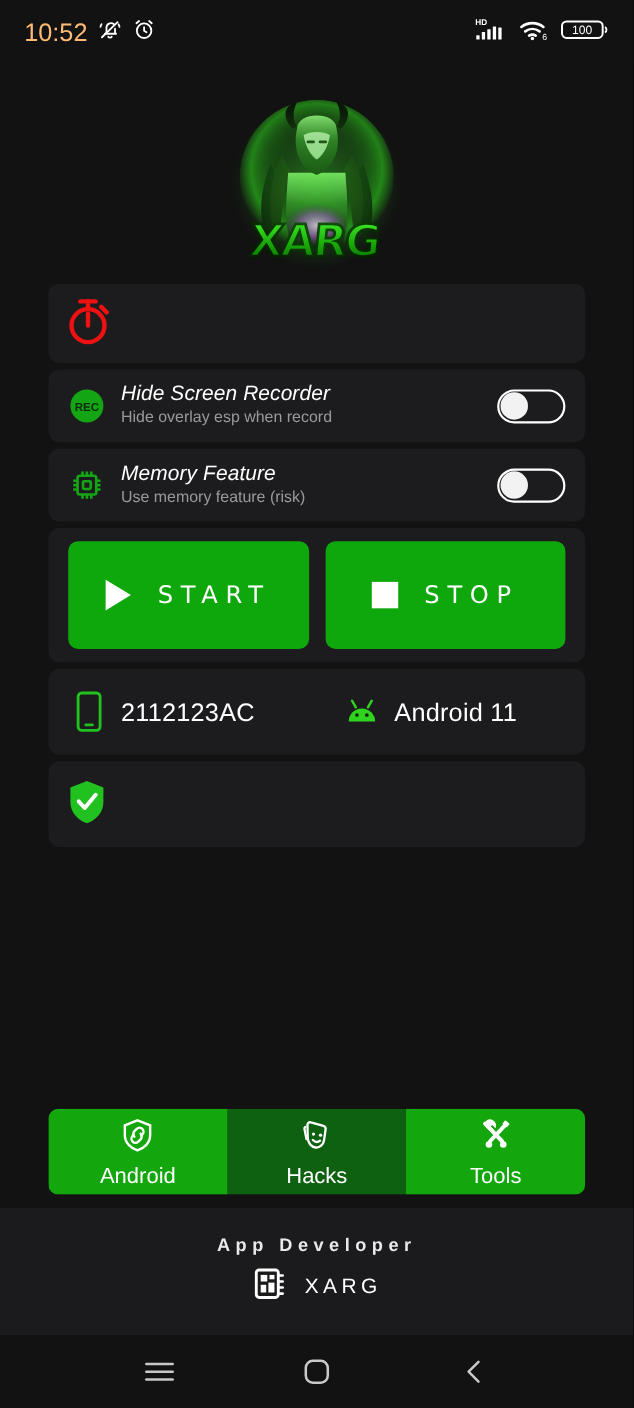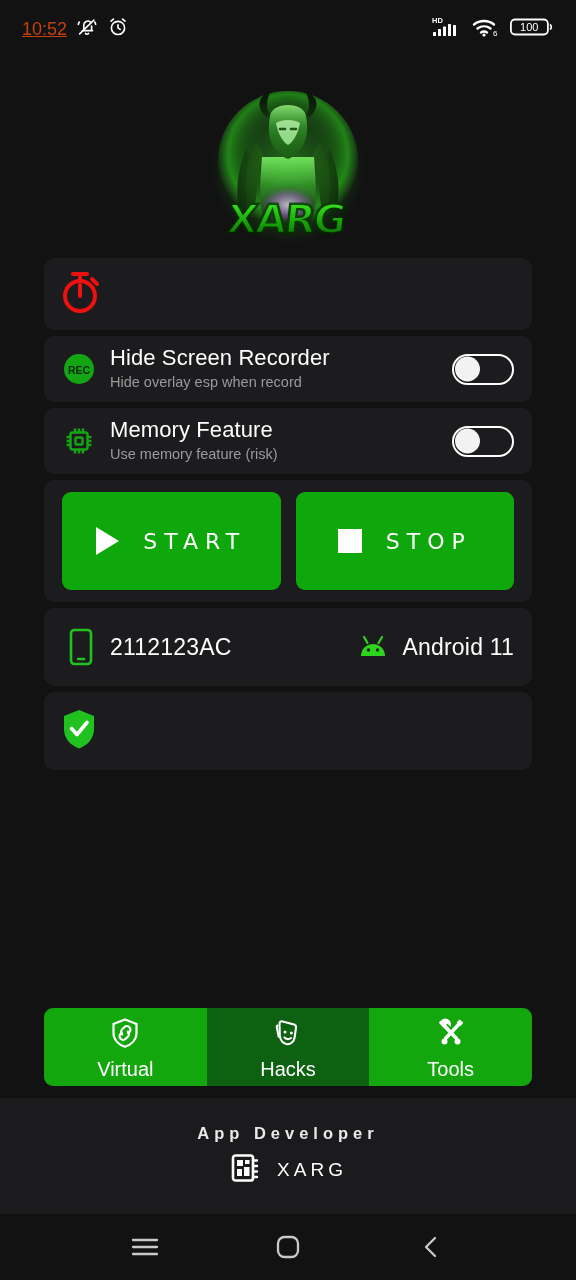--- a/index.html
+++ b/index.html
@@ -21,22 +21,22 @@
     height: 58px;
     flex: 0 0 58px;
     display: flex; align-items: center;
     justify-content: space-between;
     padding: 0 22px 0 22px;
     background: #121212;
     color: #ffffff;
   }
   .status-left { display: flex; align-items: center; gap: 9px; }
   .status-time {
-    font-size: 18px; font-weight: 400; letter-spacing: 0px;
-    color: #c2410c; line-height: 1; text-decoration: underline;
+    font-size: 23px; font-weight: 400; letter-spacing: 0px;
+    color: #fdba74; line-height: 1;
   }
   .status-right { display: flex; align-items: center; gap: 10px; }
   .sb-icon { display: block; }
 
   
   .logo-wrap {
     flex: 0 0 200px;
     display: flex; align-items: center; justify-content: center;
     padding-top: 18px;
   }
@@ -78,22 +78,22 @@
   }
   .toggle-icon {
     width: 38px; flex: 0 0 38px;
     display: flex; align-items: center; justify-content: center;
   }
   .toggle-texts {
     flex: 1 1 auto; margin-left: 12px;
     display: flex; flex-direction: column; justify-content: center;
   }
   .toggle-title {
-    font-size: 22px; color: #ffffff; font-weight: 400;
-    line-height: 1.12; letter-spacing: 0.1px;
+    font-size: 19px; color: #ffffff; font-weight: 400;
+    line-height: 1.12; letter-spacing: 0.1px; font-style: italic;
   }
   .toggle-sub {
     font-size: 14.5px; color: #9a9a9c; font-weight: 400;
     line-height: 1.3; margin-top: 2px;
   }
   .switch {
     flex: 0 0 62px;
     width: 62px; height: 31px;
     border: 2.5px solid #ffffff;
     border-radius: 16px;
@@ -139,21 +139,21 @@
   .sq { width: 24px; height: 24px; background: #ffffff; }
 
   
   .card-device {
     height: 78px;
     display: flex; align-items: center;
     padding: 0 18px 0 16px;
   }
   .dev-block { display: flex; align-items: center; }
   .dev-block.left { flex: 0 0 auto; }
-  .dev-block.right { margin-left: auto; }
+  .dev-block.right { margin-left: auto; margin-right: 44px; }
   .dev-icon {
     width: 42px; flex: 0 0 42px;
     display: flex; align-items: center; justify-content: center;
   }
   .dev-text {
     font-size: 23px; color: #ffffff; margin-left: 8px; letter-spacing: 0.2px;
   }
   .card-virtual {
     height: 78px;
     display: flex; align-items: center;
@@ -416,21 +416,21 @@
 
     <div class="tabbar">
       <div class="tab" style="background:#13a60d">
         <span>
           <svg width="34" height="34" viewBox="0 0 34 34" fill="none" stroke="#ffffff" stroke-width="2.2">
             <path d="M17 3.5 L28.5 8 V17 C28.5 24 23 28.8 17 30.8 C11 28.8 5.5 24 5.5 17 V8 Z"></path>
             <path d="M14.2 18.4 a3.6 3.6 0 0 1 0-5.1 l2.1-2.1 a3.6 3.6 0 0 1 5.1 5.1 l-1 1" stroke-linecap="round"></path>
             <path d="M19.8 15.6 a3.6 3.6 0 0 1 0 5.1 l-2.1 2.1 a3.6 3.6 0 0 1-5.1-5.1 l1-1" stroke-linecap="round"></path>
           </svg>
         </span>
-        <span class="tab-label">Virtual</span>
+        <span class="tab-label">Android</span>
       </div>
       <div class="tab" style="background:#0d6110">
         <span>
           <svg width="34" height="34" viewBox="0 0 34 34" fill="none" stroke="#ffffff" stroke-width="2.1">
             <path d="M8.5 7.5 C8.5 5.8 10 4.9 11.6 5.4 L23 8.6 C24.4 9 25.2 10.2 25 11.6
                      L23.6 21.5 C23 25.7 19.6 28.6 16 28.2 C12.2 27.8 9.2 24.3 8.8 20 Z" stroke-linejoin="round"></path>
             <path d="M6.5 9.5 C6 9.8 5.6 10.6 5.8 11.4 L7.6 20.5" stroke-linecap="round"></path>
             <circle cx="14" cy="16" r="1.5" fill="#ffffff" stroke="none"></circle>
             <circle cx="20.4" cy="17" r="1.5" fill="#ffffff" stroke="none"></circle>
             <path d="M13.4 21.4 c2 2 4.6 2.2 6.6 0.6" stroke-linecap="round"></path>

